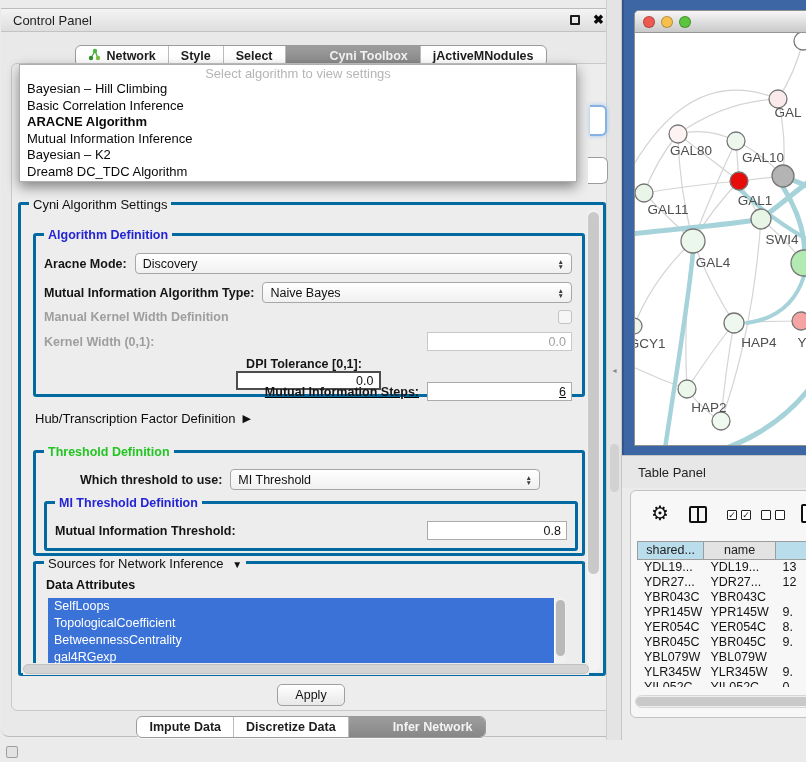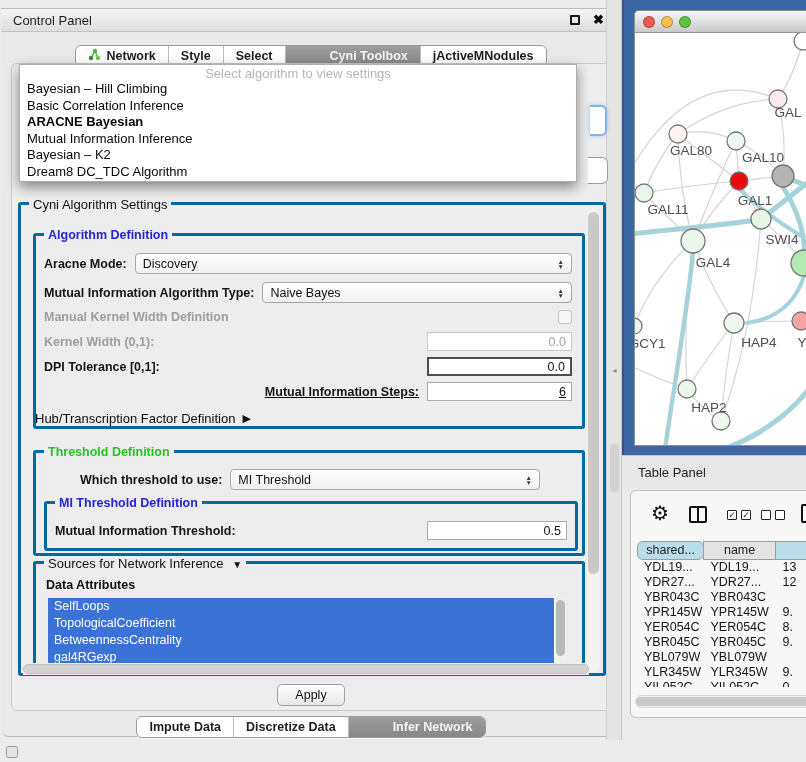--- a/index.html
+++ b/index.html
@@ -47,21 +47,21 @@
   .popup-item.selected { font-weight:bold; }
 
   
   .groupbox { position:absolute; border:3px solid #0369a1; border-radius:3px; }
   .gtitle { position:absolute; top:-8px; left:8px; background:#ededed; padding:0 4px;
     font-size:12.5px; font-weight:bold; color:#111; white-space:nowrap; }
   .gtitle.plain { font-weight:normal; font-size:13px; }
   .blue { color:#2424d4; } .green { color:#22c522; }
 
   .cyni-group { left:6px; top:138px; width:588px; height:474px; }
-  .algdef { left:12px; top:28px; width:552px; height:196px; }
+  .algdef { left:12px; top:28px; width:552px; height:164px; }
   .thresh { left:12px; top:245px; width:552px; height:106px; }
   .mithresh { left:8px; top:48px; width:534px; height:50px; }
   .sources { left:12px; top:356px; width:552px; height:112px; border-bottom:none; }
 
   .frow { position:absolute; display:flex; align-items:center; }
   .flabel { font-size:12.5px; font-weight:bold; color:#151515; margin-right:8px; white-space:nowrap; }
   .flabel.disabled { color:#9e9e9e; }
   .combo { flex:1; height:21px; background:linear-gradient(#ffffff,#f0f0f0);
     border:1px solid #a7a7a7; border-radius:4px; display:flex; align-items:center;
     font-size:12.5px; color:#111; padding:0 7px; }
@@ -72,21 +72,21 @@
     padding:0 5px; }
   .numfield.dark { border:2px solid #4d4d4d; }
   .numfield.off { color:#a2a2a2; border-color:#c9c9c9; }
   .checkbox { width:14px; height:14px; border:1.5px solid #c3c3c3; border-radius:3px;
     background:#f6f6f6; margin-left:auto; }
 
   .row-aracne { left:8px; top:17px; right:10px; }
   .row-mitype { left:8px; top:46px; right:10px; }
   .row-manual { left:8px; top:74px; right:10px; }
   .row-kernel { left:8px; top:96px; right:10px; justify-content:space-between; }
-  .row-dpi    { left:8px; top:121px; right:10px; justify-content:space-between; }
+  .row-dpi    { left:8px; top:121px; right:10px; justify-content:center;flex-direction:column; }
   .row-steps  { left:8px; top:146px; right:10px; justify-content:flex-end;text-decoration:underline; }
 
   .hub-row { position:absolute; left:14px; top:206px; font-size:13px; color:#0d0d0d;
     display:flex; align-items:center; gap:7px; }
   .tri-right { font-size:11px; color:#111; }
   .tri-down { font-size:10px; color:#111; margin-left:5px; }
 
   .row-which { left:44px; top:16px; width:460px; }
   .row-mival { left:8px; top:17px; right:8px; justify-content:space-between; }
   .mithresh .numfield { width:140px; }
@@ -148,21 +148,21 @@
   .chk { width:10px; height:10px; border:1.5px solid #222; border-radius:1px;
     font-size:9px; line-height:8px; text-align:center; color:#222; background:#fff; }
   .doc-icon { position:absolute; left:170px; top:7px; width:16px; height:19px;
     border:2px solid #101010; border-radius:2px; background:#fff; }
 
   .tp-table { position:absolute; left:6px; top:50px; width:194px; height:146px;
     overflow:hidden; }
   .tp-hrow { display:flex; height:19px; }
   .tp-hcell { border:1px solid #9d9d9d; margin-left:-1px; font-size:12.5px; color:#222;
     text-align:center; line-height:17px; overflow:hidden; white-space:nowrap; }
-  .tp-hcell:first-child { margin-left:0;border-radius:6px; }
+  .tp-hcell:first-child { margin-left:0; }
   .tp-row { display:flex; height:15px; }
   .tp-cell { font-size:12.5px; color:#141414; line-height:15px; padding-left:7px;
     overflow:hidden; white-space:nowrap; }
   .c0 { width:72px; } .c1 { width:78px; } .c2 { width:60px; }
 
   .tp-hscroll { position:absolute; left:4px; top:204px; width:190px; height:13px;
     background:#efefef; border:1px solid #d7d7d7; border-radius:7px; }
   .tp-hthumb { width:100%; height:9px; margin-top:1px; background:#c9c9c9; border-radius:5px; }
 
   .mini-box { position:absolute; left:6px; top:746px; width:12px; height:12px;
@@ -268,21 +268,21 @@
           <div class="combo">
             <span>MI Threshold</span>
             <span class="arrows">▲<br>▼</span>
           </div>
         </div>
 
         <div class="groupbox mithresh">
           <span class="gtitle blue">MI Threshold Definition</span>
           <div class="frow row-mival">
             <span class="flabel">Mutual Information Threshold:</span>
-            <div class="numfield">0.5</div>
+            <div class="numfield">0.8</div>
           </div>
         </div>
       </div>
 
       <div class="groupbox sources">
         <span class="gtitle plain">
           <span>Sources for Network Inference</span>
           <span class="tri-down">▼</span>
         </span>
         <span class="attr-label">Data Attributes</span>
@@ -306,21 +306,21 @@
     </div>
 
     <div class="apply-btn">Apply</div>
   </div>
 
   <div class="algo-popup">
     <div class="popup-placeholder">Select algorithm to view settings</div>
     <div id="popup-list">
         <div class="popup-item">Bayesian – Hill Climbing</div>
         <div class="popup-item">Basic Correlation Inference</div>
-        <div class="popup-item selected">ARACNE Bayesian</div>
+        <div class="popup-item selected">ARACNE Algorithm</div>
         <div class="popup-item">Mutual Information Inference</div>
         <div class="popup-item">Bayesian – K2</div>
         <div class="popup-item">Dream8 DC_TDC Algorithm</div>
       </div>
   </div>
 
   <div class="tabs-wrap bottom-tabs-wrap">
     <div class="seg-control" id="bottom-tabs">
         <div class="seg">
           <span>Impute Data</span>

